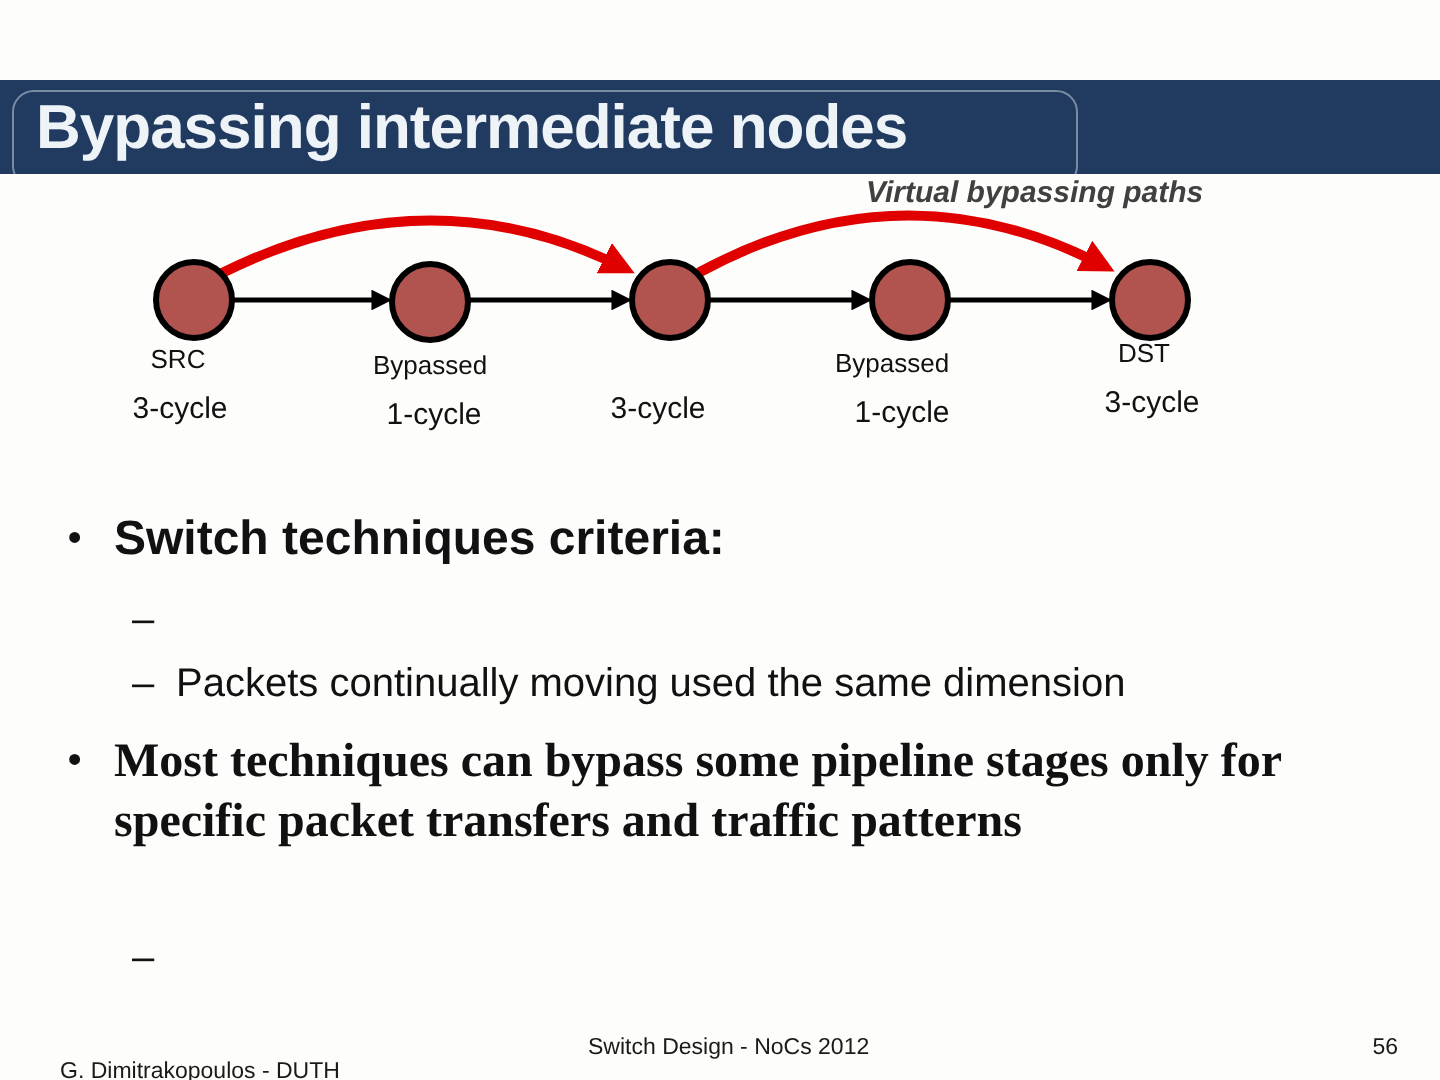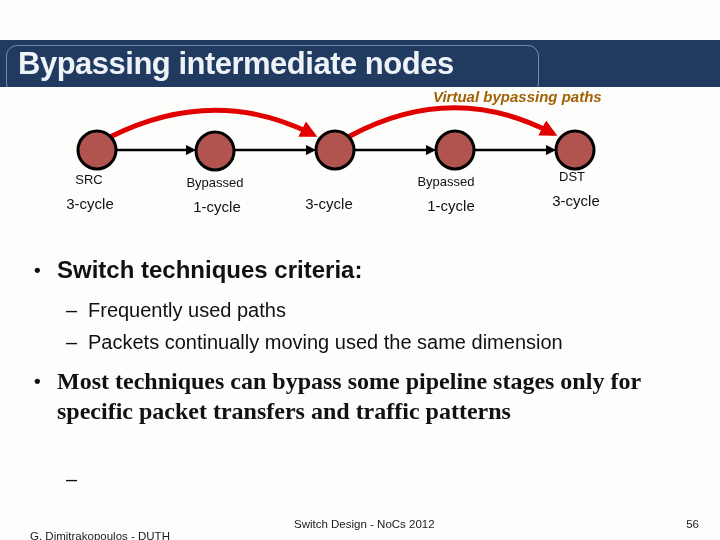--- a/index.html
+++ b/index.html
@@ -38,21 +38,21 @@
     letter-spacing: -0.5px;
     white-space: nowrap;
   }
   
   .annotation {
     position: absolute;
     left: 433px; top: 88px;
     font-size: 15px;
     font-weight: 700;
     font-style: italic;
-    color: #a16207;
+    color: #404040;
     white-space: nowrap;
   }
   
   .diagram {
     position: absolute;
     left: 0; top: 103px;
   }
   .node-name {
     font-size: 13px;
     fill: #111111;
@@ -145,21 +145,20 @@
     </g>
   </svg>
 
   <div class="bullets">
     <div class="b-row lvl1 row-b1">
       <span class="marker">•</span>
       <span class="btext">Switch techniques criteria:</span>
     </div>
     <div class="b-row lvl2 row-s1a">
       <span class="marker">–</span>
-      <span class="btext">Frequently used paths</span>
     </div>
     <div class="b-row lvl2 row-s1b">
       <span class="marker">–</span>
       <span class="btext">Packets continually moving used the same dimension</span>
     </div>
     <div class="b-row lvl1 row-b2">
       <span class="marker">•</span>
       <span class="btext">Most techniques can bypass some pipeline stages only for specific packet transfers and traffic patterns</span>
     </div>
     <div class="b-row lvl2 row-s2a">

